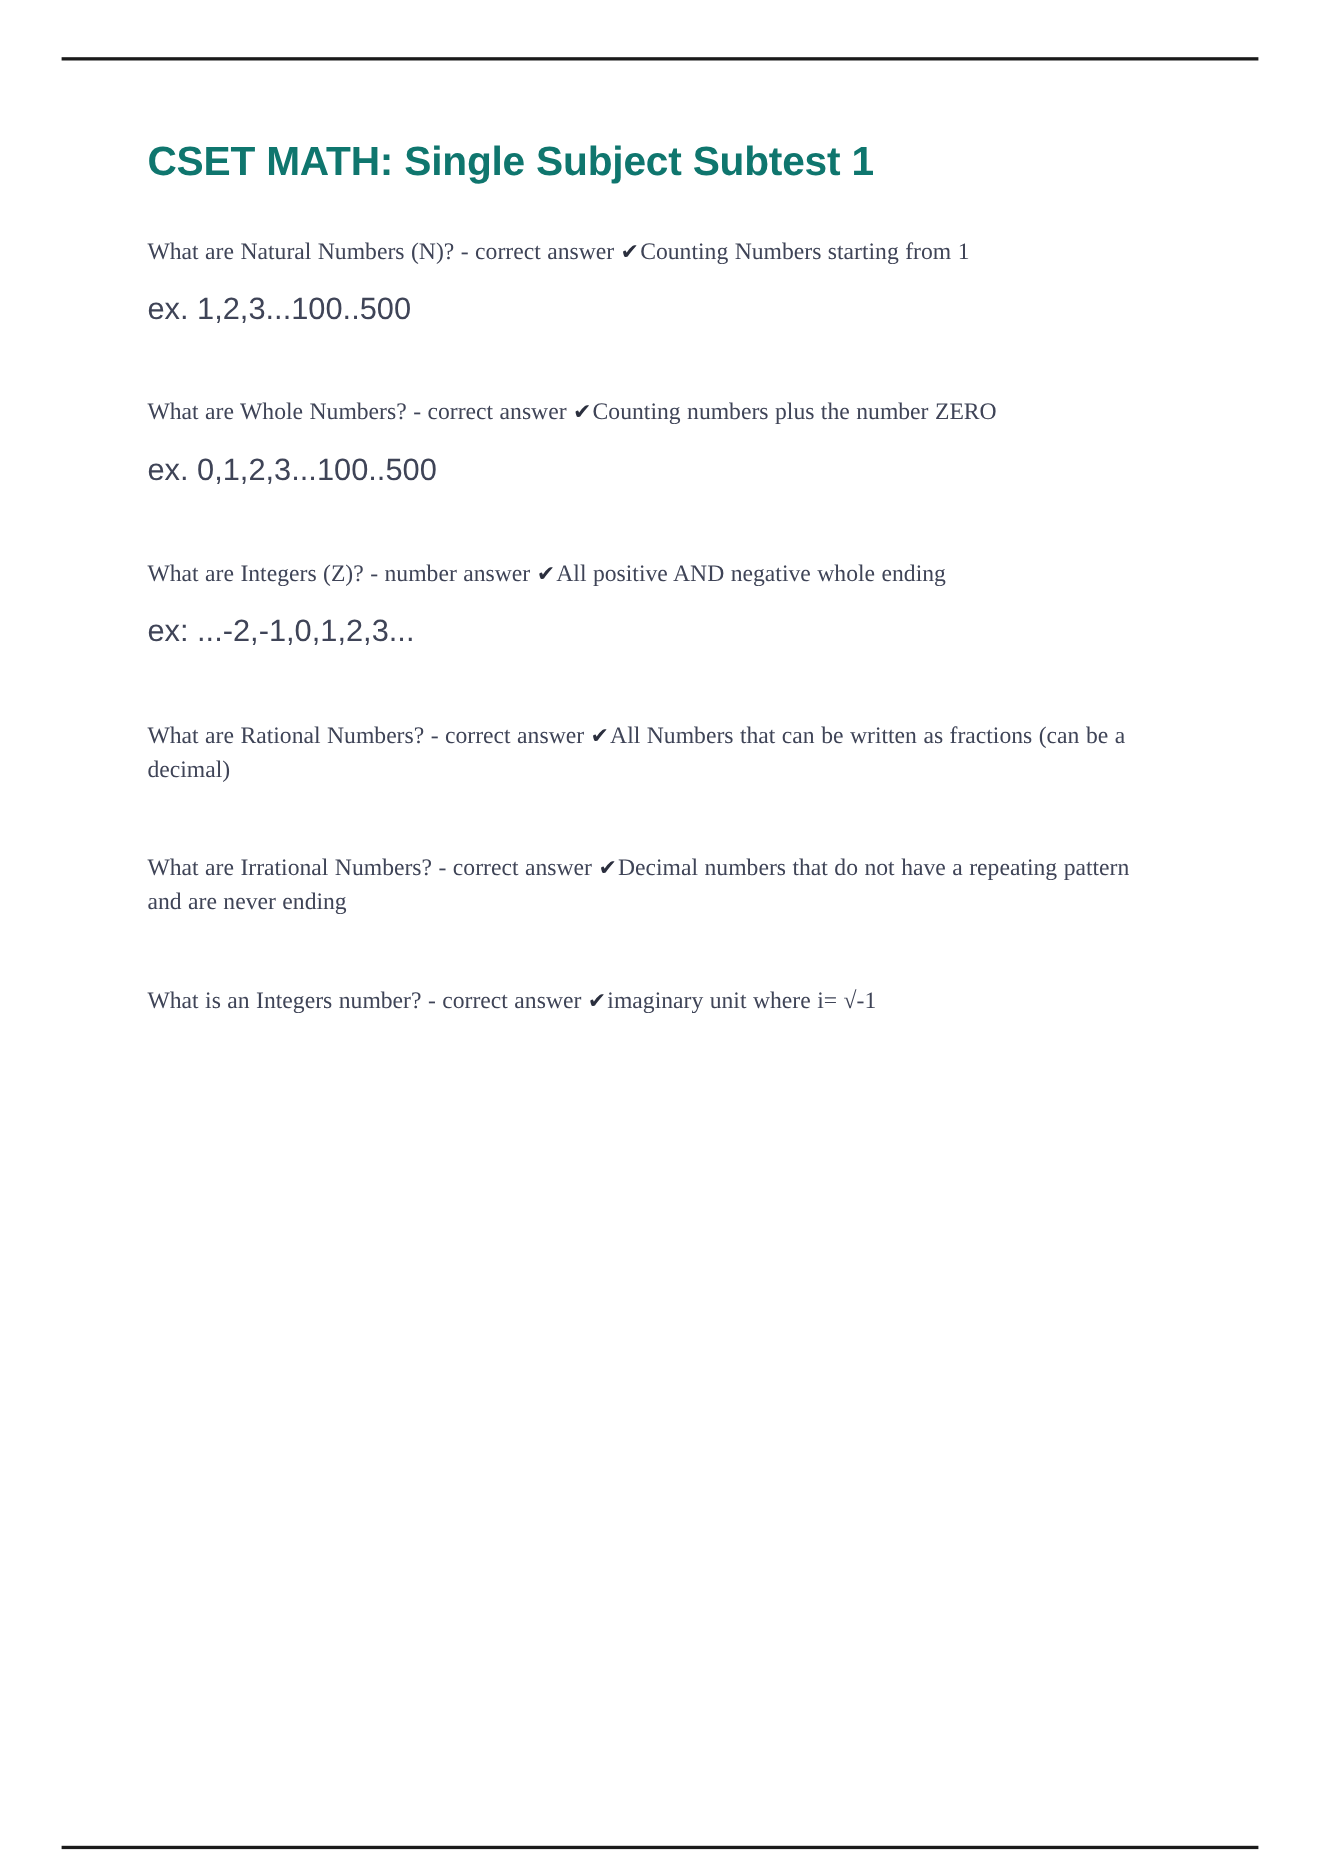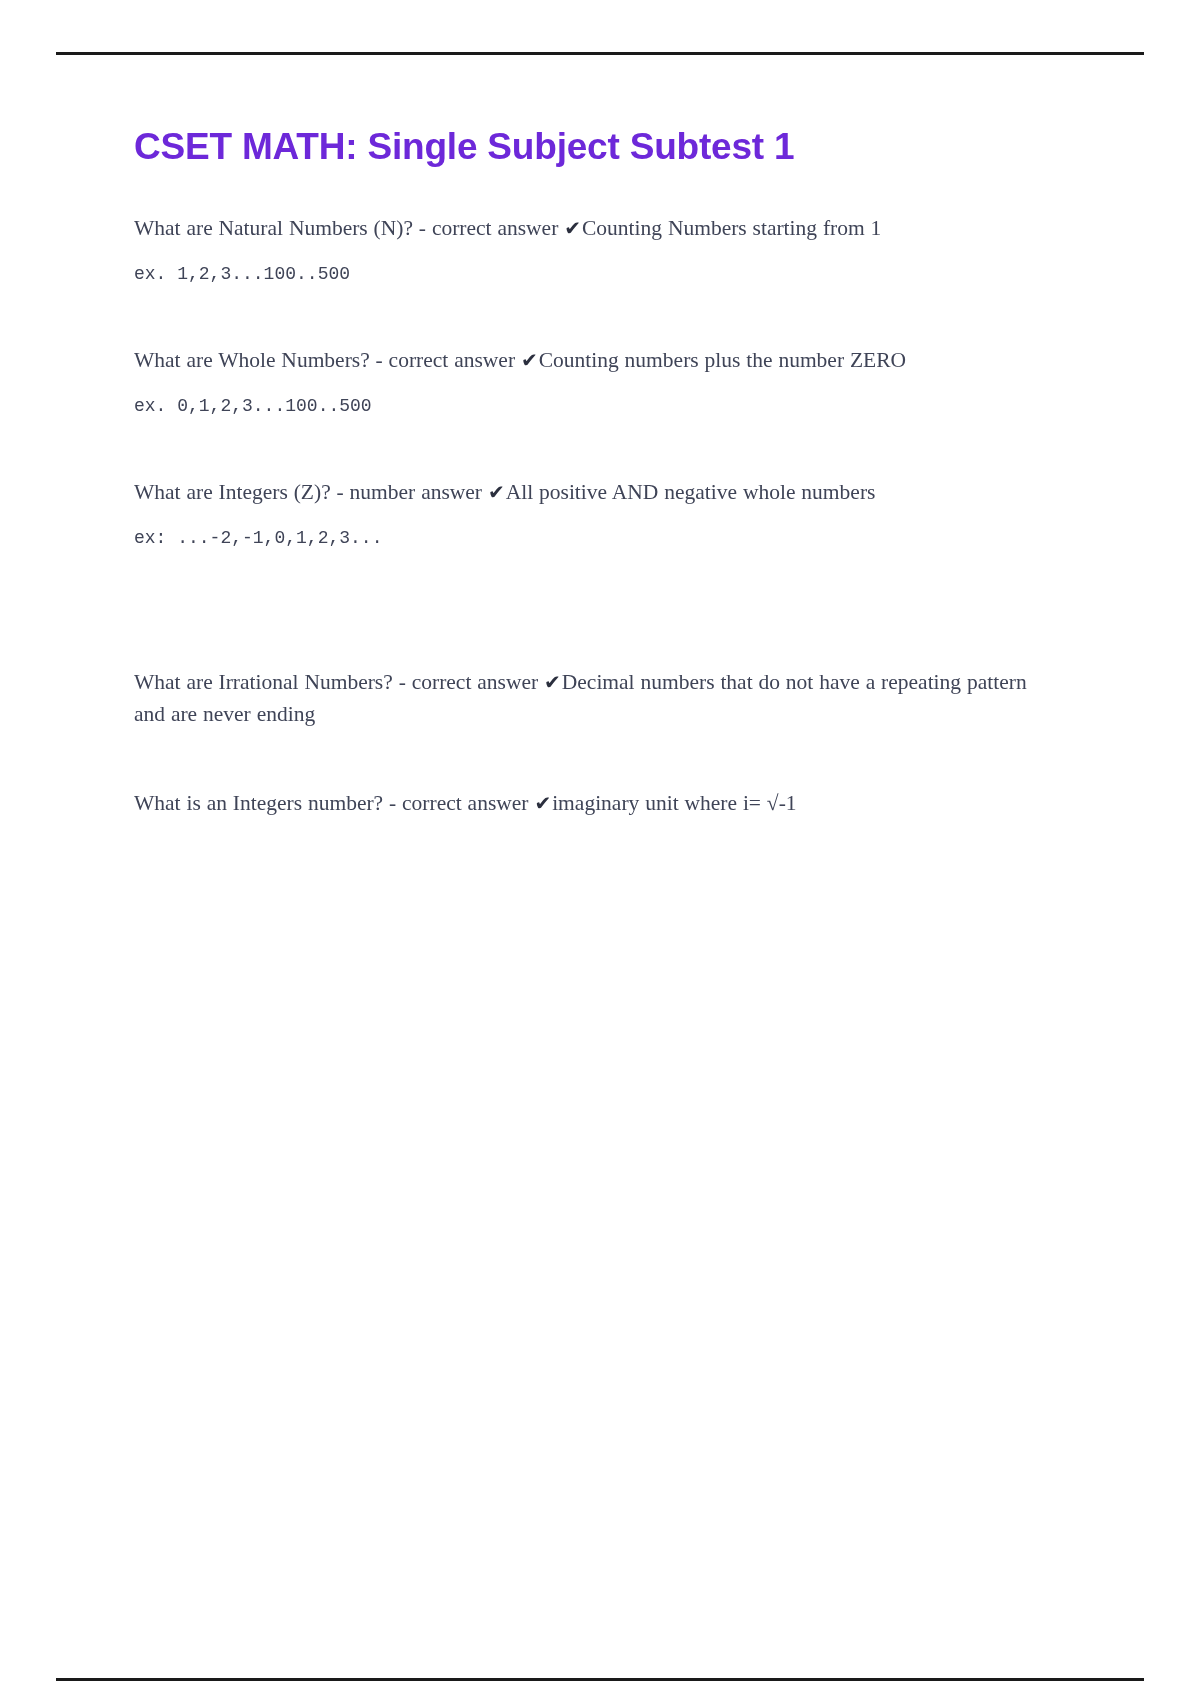--- a/index.html
+++ b/index.html
@@ -38,44 +38,43 @@
     position: absolute;
     left: 134px;
     top: 126px;
     width: 920px;
   }
 
   .doc-title {
     font-size: 37px;
     font-weight: bold;
     line-height: 1.15;
-    color: #6d28d9;
+    color: #0f766e;
     letter-spacing: -0.2px;
     margin: 0 0 44px 0;
   }
 
   .qa-block {
     margin: 0 0 30px 0;
   }
 
   .qa-main {
     font-size: 21.5px;
     line-height: 1.45;
     color: #3f4457;
     margin: 0;
     word-spacing: 0.5px;
     font-family: Liberation Serif, serif;
   }
 
   .qa-example {
-    font-size: 18px;
+    font-size: 28px;
     line-height: 1.45;
     color: #3f4457;
     margin: 17px 0 0 0;
-    font-family: Liberation Mono, monospace;
   }
 
   .check {
     font-size: 20px;
     color: #2b2f3e;
     padding-right: 1px;
   }
 
   .sep {
     display: block;
@@ -98,25 +97,26 @@
           <p class="qa-main"><span>What are Natural Numbers (N)? - correct  answer  </span><span class="check">✔</span><span>Counting Numbers starting from 1</span></p>
           <p class="qa-example">ex. 1,2,3...100..500</p>
           <span class="sep"></span>
         </div>
         <div class="qa-block">
           <p class="qa-main"><span>What are Whole Numbers? - correct  answer  </span><span class="check">✔</span><span>Counting numbers plus the number ZERO</span></p>
           <p class="qa-example">ex. 0,1,2,3...100..500</p>
           <span class="sep"></span>
         </div>
         <div class="qa-block">
-          <p class="qa-main"><span>What are Integers (Z)? - number  answer  </span><span class="check">✔</span><span>All positive AND negative whole numbers</span></p>
+          <p class="qa-main"><span>What are Integers (Z)? - number  answer  </span><span class="check">✔</span><span>All positive AND negative whole ending</span></p>
           <p class="qa-example">ex: ...-2,-1,0,1,2,3...</p>
           <span class="sep"></span>
         </div>
         <div class="qa-block">
+          <p class="qa-main"><span>What are Rational Numbers? - correct  answer  </span><span class="check">✔</span><span>All Numbers that can be written as fractions (can be a decimal)</span></p>
           <span class="sep"></span>
         </div>
         <div class="qa-block">
           <p class="qa-main"><span>What are Irrational Numbers? - correct  answer  </span><span class="check">✔</span><span>Decimal numbers that do not have a repeating pattern and are never ending</span></p>
           <span class="sep"></span>
         </div>
         <div class="qa-block">
           <p class="qa-main"><span>What is an Integers number? - correct  answer  </span><span class="check">✔</span><span>imaginary unit where i= √-1</span></p>
           <span class="sep"></span>
         </div>

